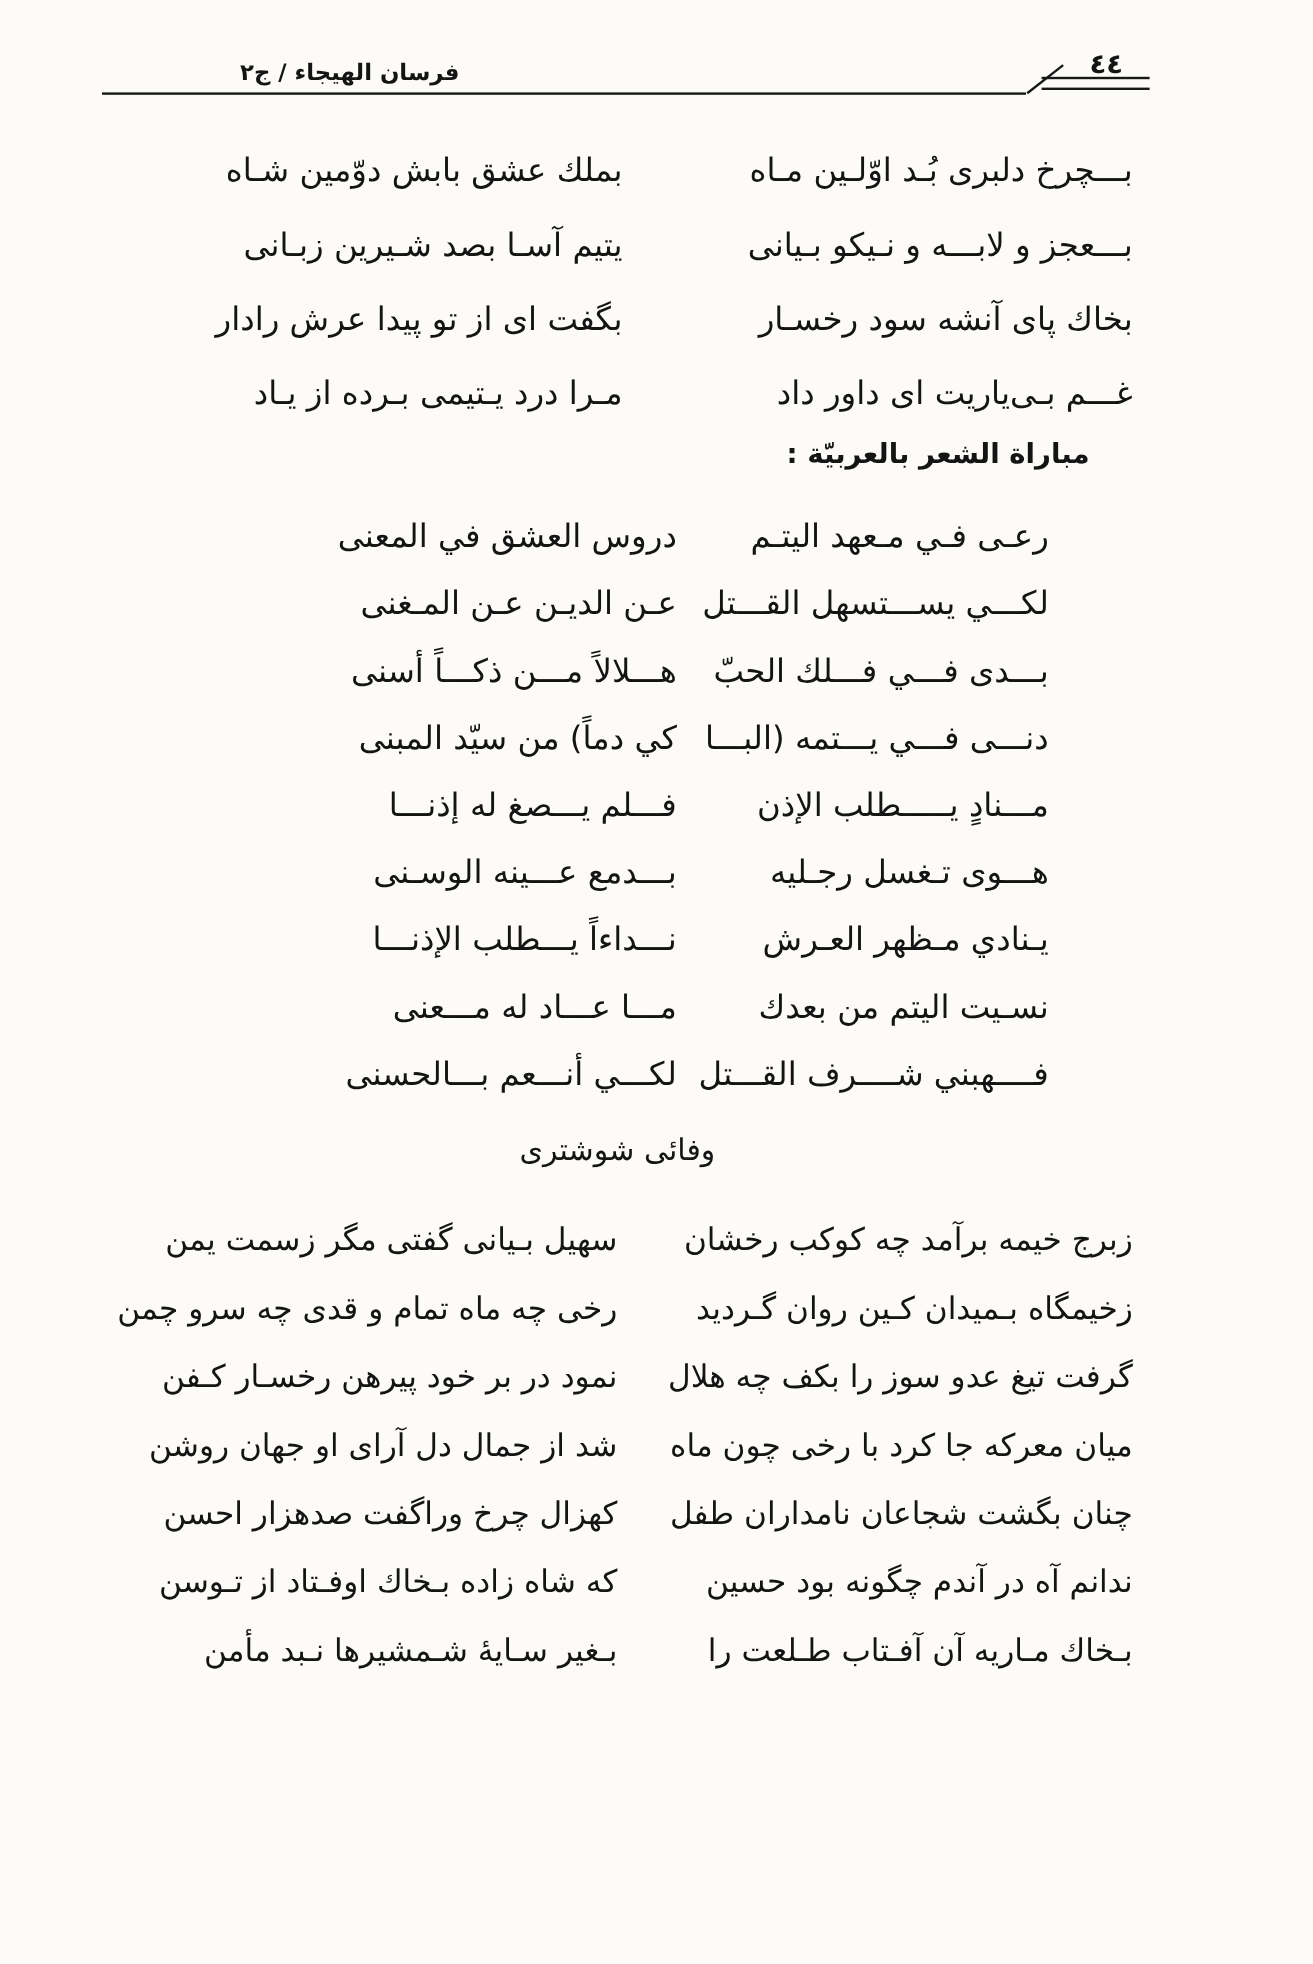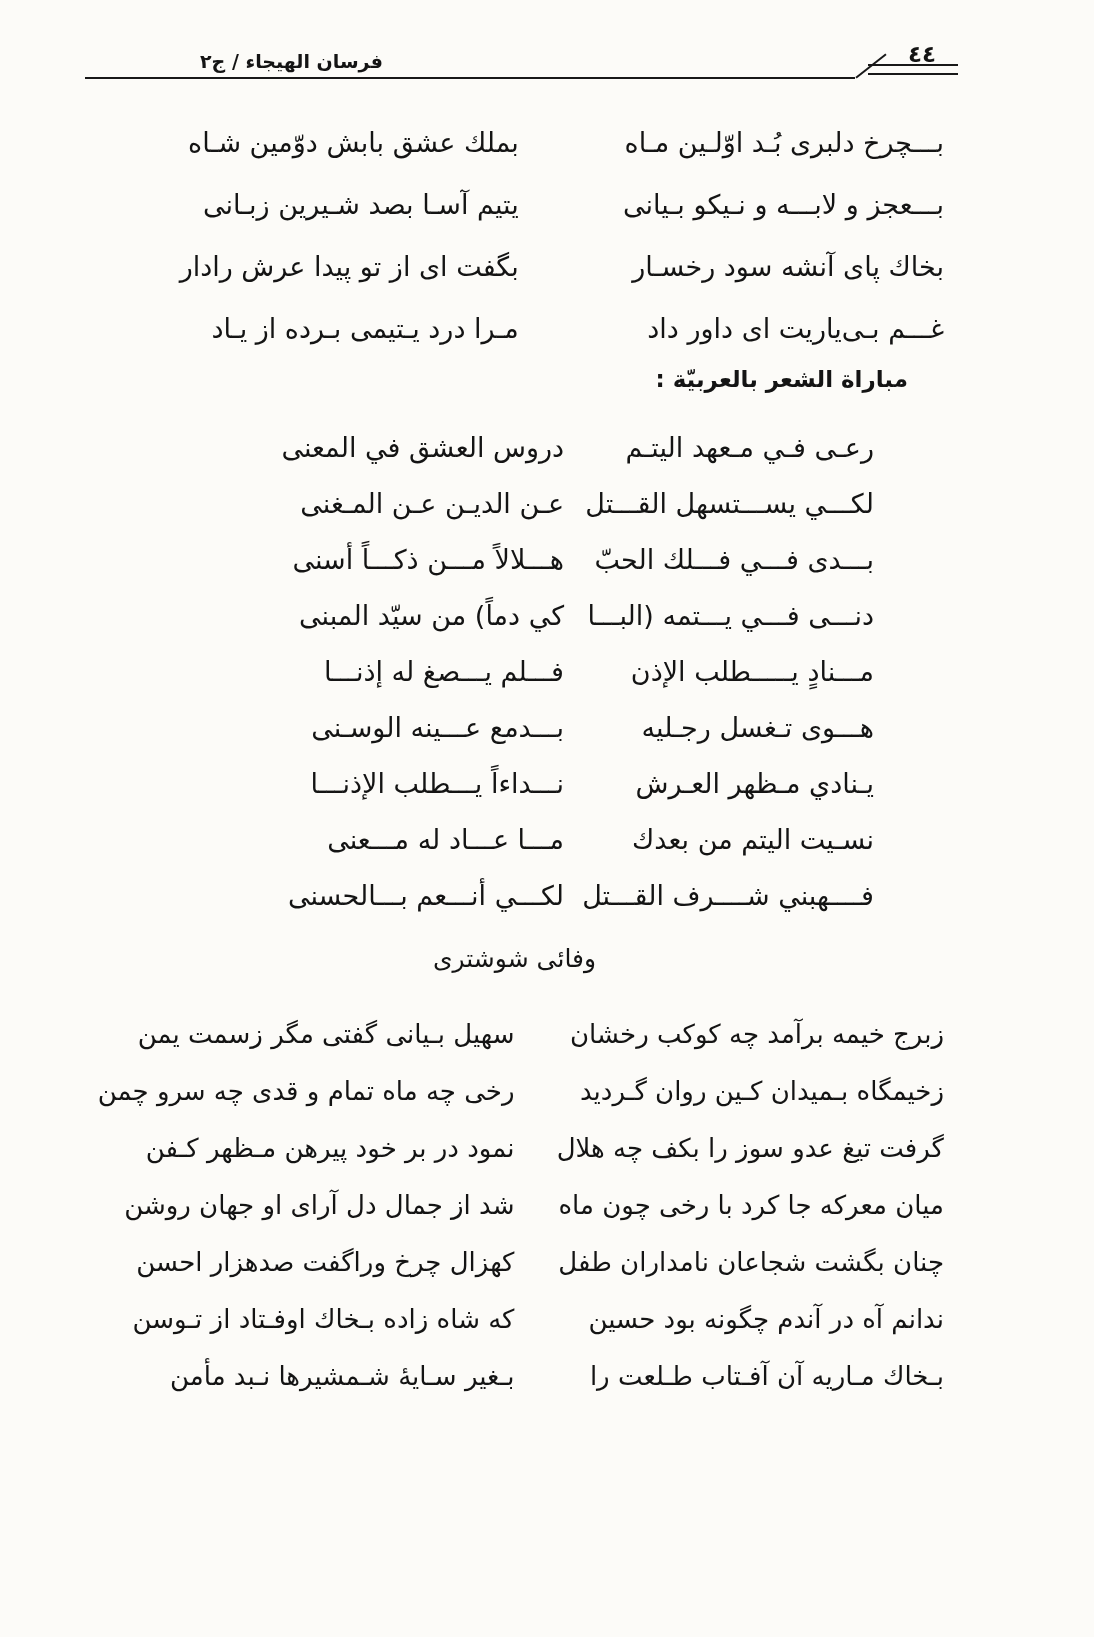--- a/index.html
+++ b/index.html
@@ -156,21 +156,21 @@
       <div class="couplet">
         <div class="hemi hemi-right">زبرج خيمه برآمد چه كوكب رخشان</div>
         <div class="hemi hemi-left">سهيل بـيانى گفتى مگر زسمت يمن</div>
       </div>
       <div class="couplet">
         <div class="hemi hemi-right">زخيمگاه بـميدان كـين روان گـرديد</div>
         <div class="hemi hemi-left">رخى چه ماه تمام و قدى چه سرو چمن</div>
       </div>
       <div class="couplet">
         <div class="hemi hemi-right">گرفت تيغ عدو سوز را بكف چه هلال</div>
-        <div class="hemi hemi-left">نمود در بر خود پيرهن مـظهر كـفن</div>
+        <div class="hemi hemi-left">نمود در بر خود پيرهن رخسـار كـفن</div>
       </div>
       <div class="couplet">
         <div class="hemi hemi-right">ميان معركه جا كرد با رخى چون ماه</div>
         <div class="hemi hemi-left">شد از جمال دل آراى او جهان روشن</div>
       </div>
       <div class="couplet">
         <div class="hemi hemi-right">چنان بگشت شجاعان نامداران طفل</div>
         <div class="hemi hemi-left">كهزال چرخ وراگفت صدهزار احسن</div>
       </div>
       <div class="couplet">

